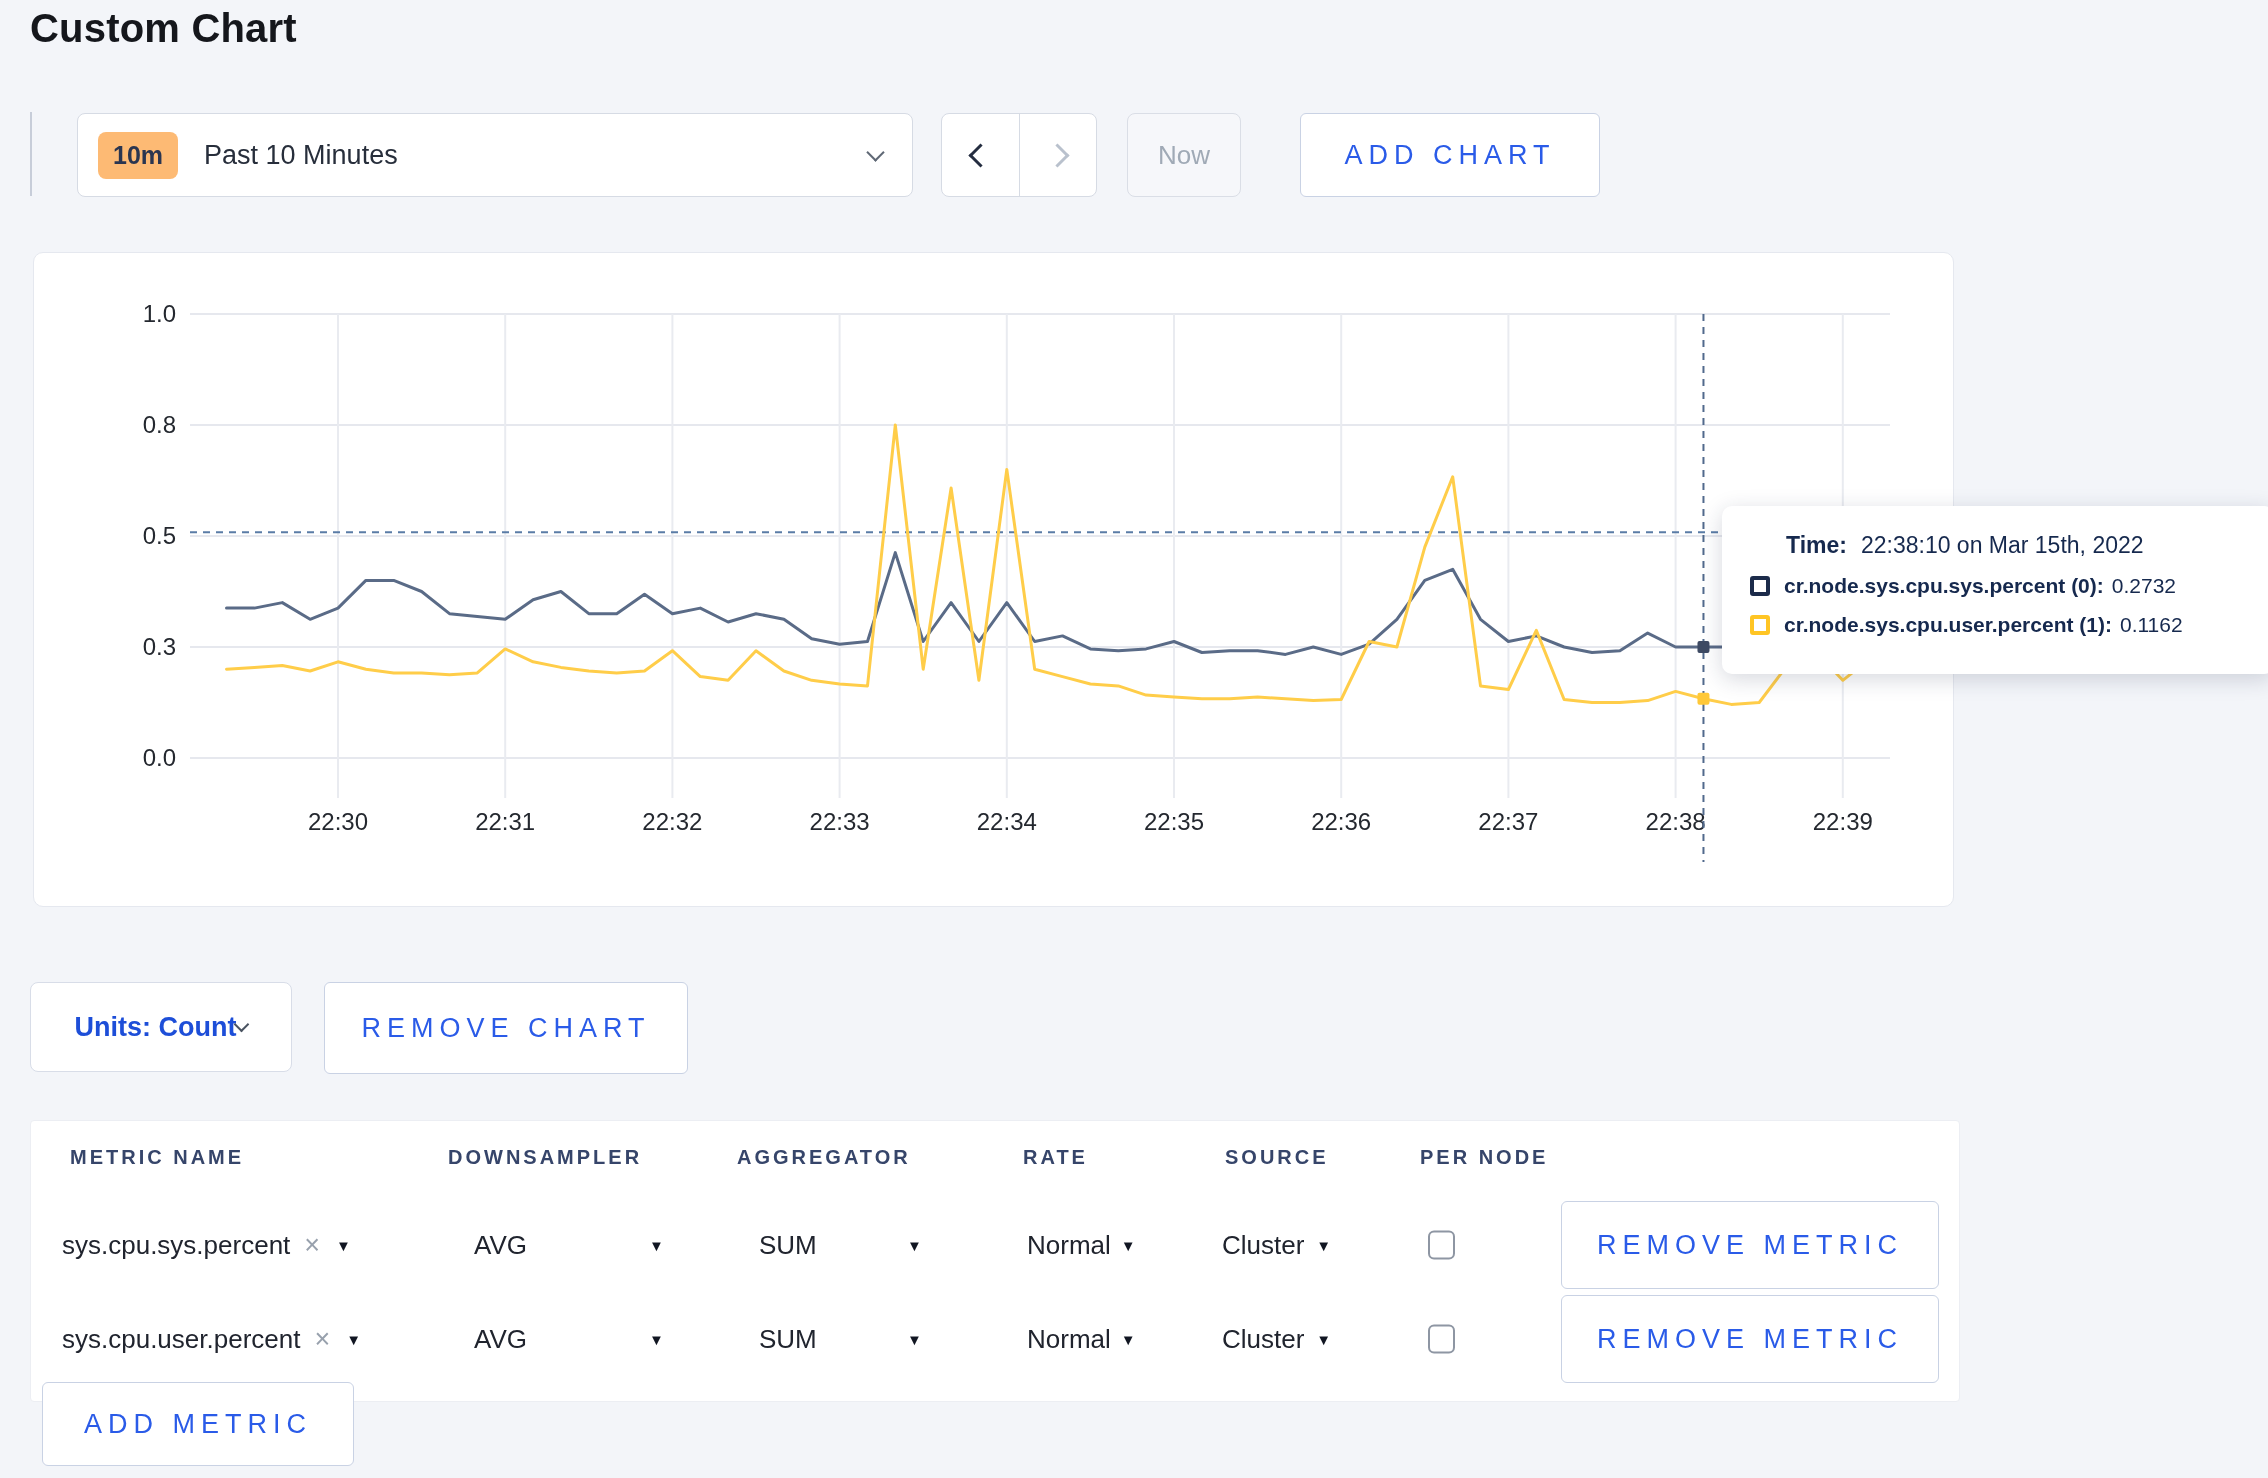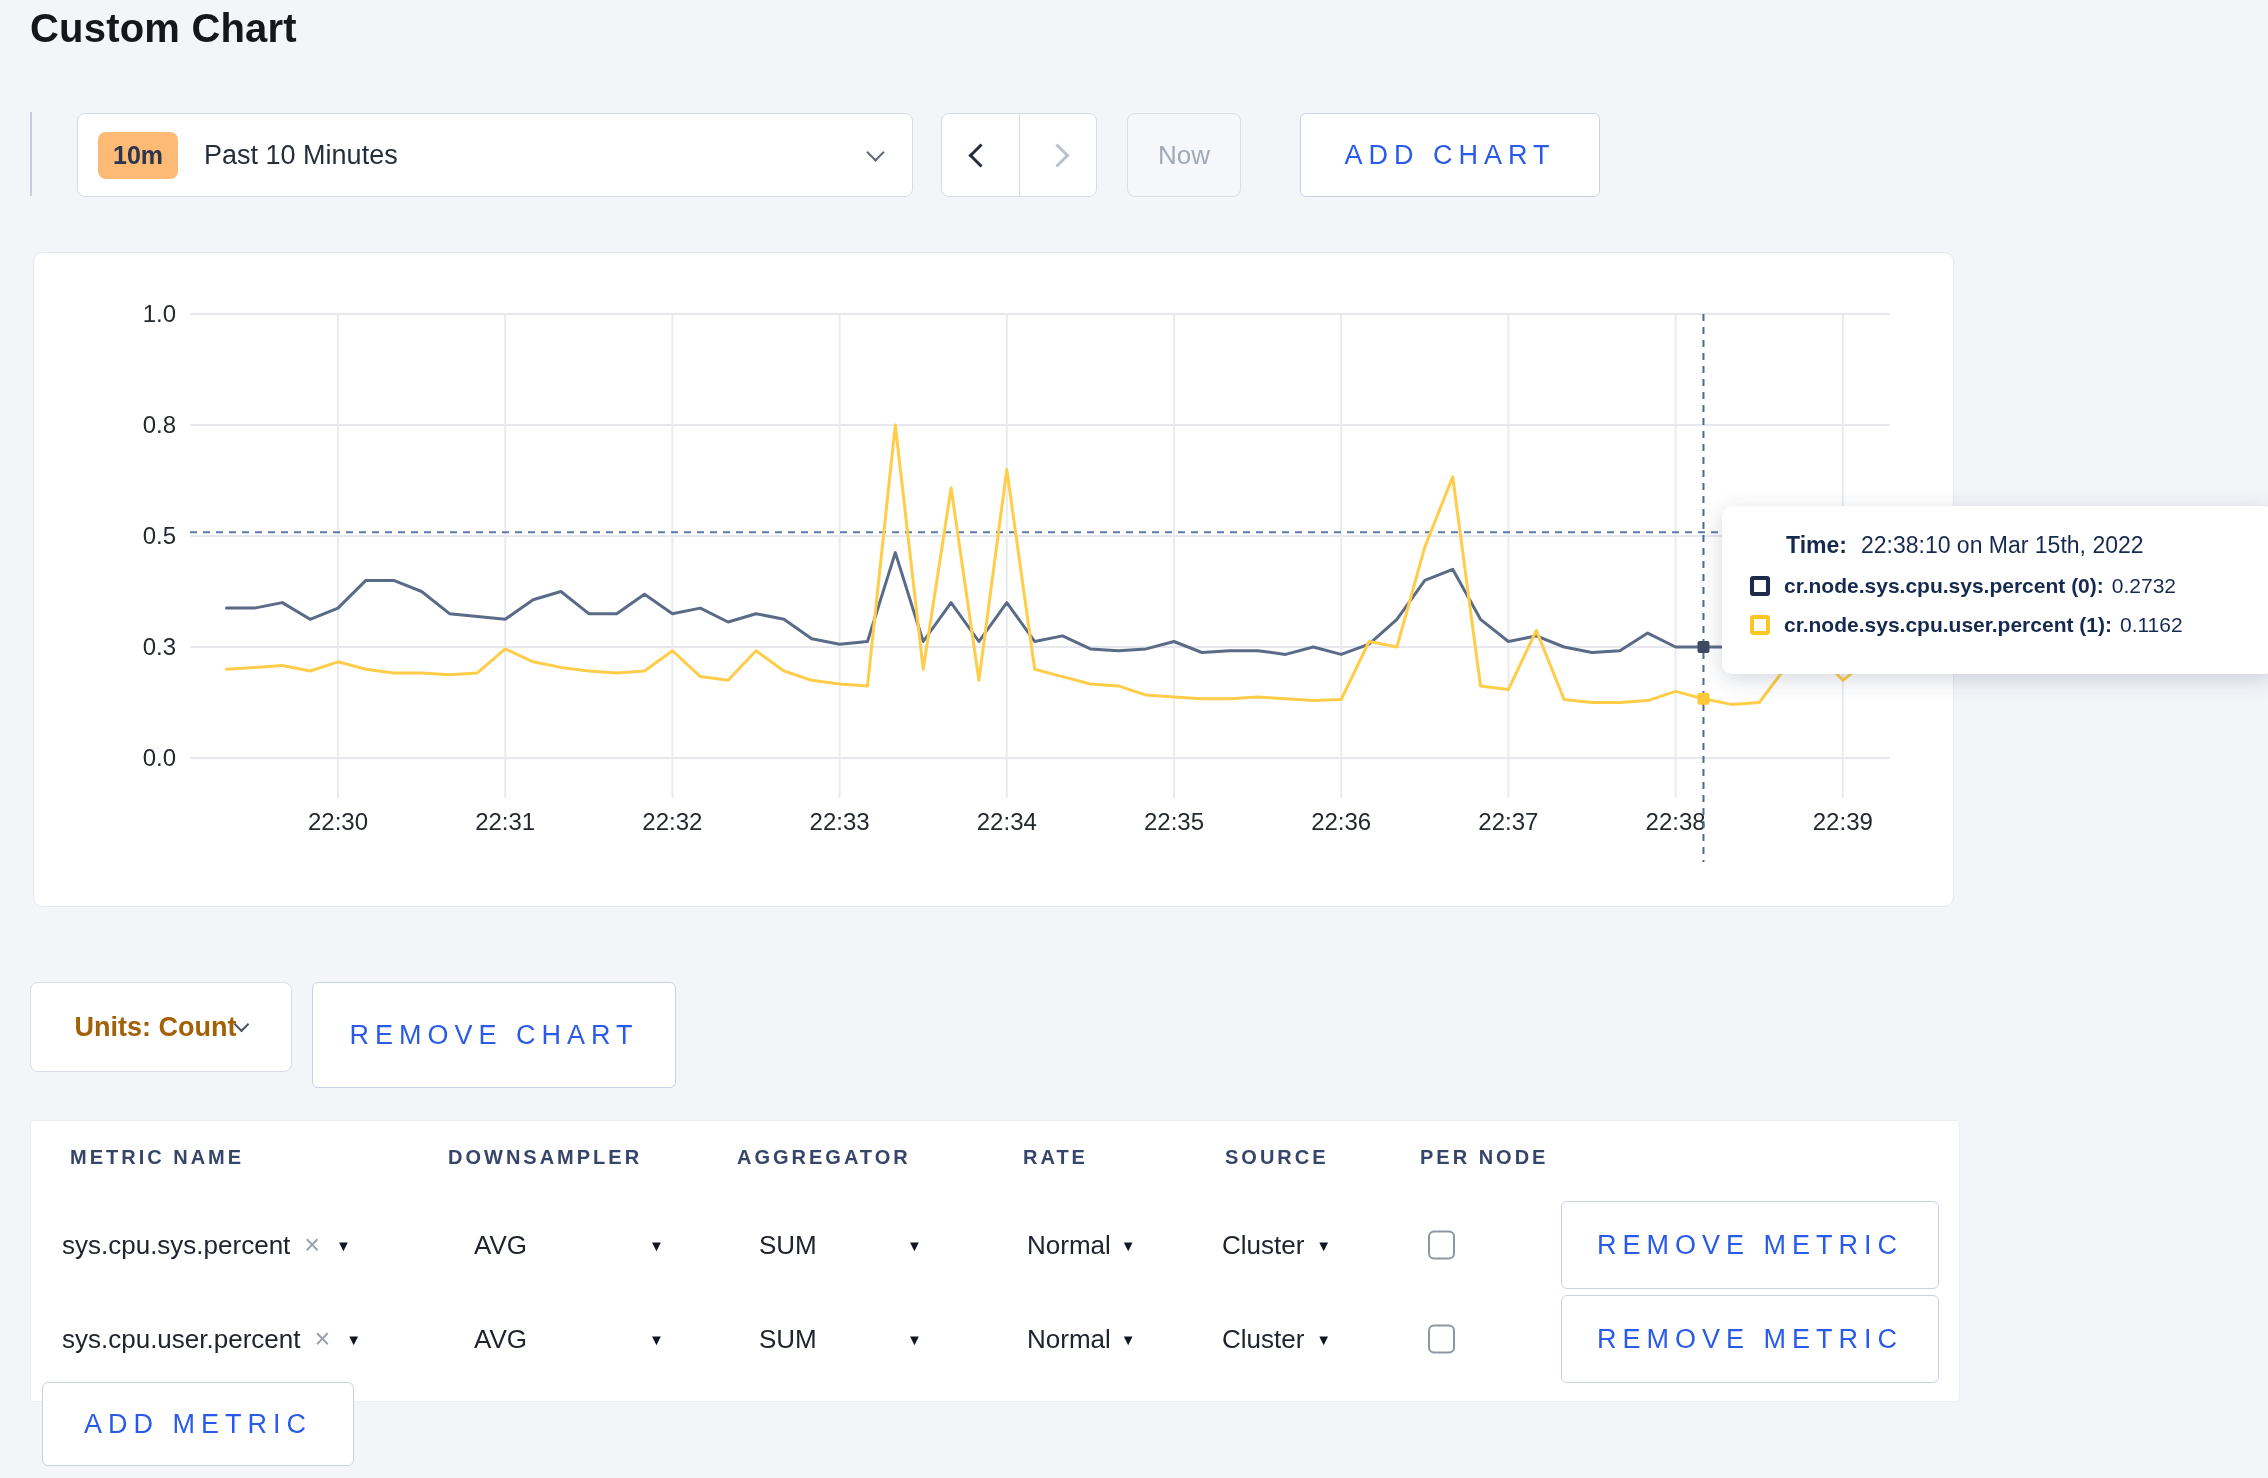--- a/index.html
+++ b/index.html
@@ -77,25 +77,25 @@
   .tt-strong { font-weight:700; margin-right:14px; white-space:nowrap; }
   .tt-val { margin-left:8px; font-size:21px; }
   .tt-name { font-weight:700; font-size:21px; white-space:nowrap; }
   .swatch { width:20px; height:20px; border-radius:3px; border:4px solid #1C2B4A; margin-right:14px; flex:none; }
   .swatch.yellow { border-color:#FFC524; }
 
   
   .units-btn {
     position:absolute; left:30px; top:982px; width:262px; height:90px;
     background:#fff; border:1.5px solid #D8DDE8; border-radius:8px;
-    font-size:27px; font-weight:700; color:#a16207; font-family:inherit; cursor:pointer;
+    font-size:27px; font-weight:700; color:#1d4ed8; font-family:inherit; cursor:pointer;
     display:flex; align-items:center; justify-content:center; 
   }
   .units-btn .chev { width:11px; height:11px; border-color:#4A5361; }
-  .remove-chart { position:absolute; left:312px; top:982px; width:364px; height:106px; }
+  .remove-chart { position:absolute; left:324px; top:982px; width:364px; height:92px; }
 
   
   .table-card {
     position:absolute; left:30px; top:1120px; width:1930px; height:282px;
     background:#fff; border:1px solid #ECEEF3; border-radius:4px;
   }
   .th {
     position:absolute; top:1146px; font-size:20px; font-weight:700;
     color:#36456A; letter-spacing:3px; white-space:nowrap;
   }

